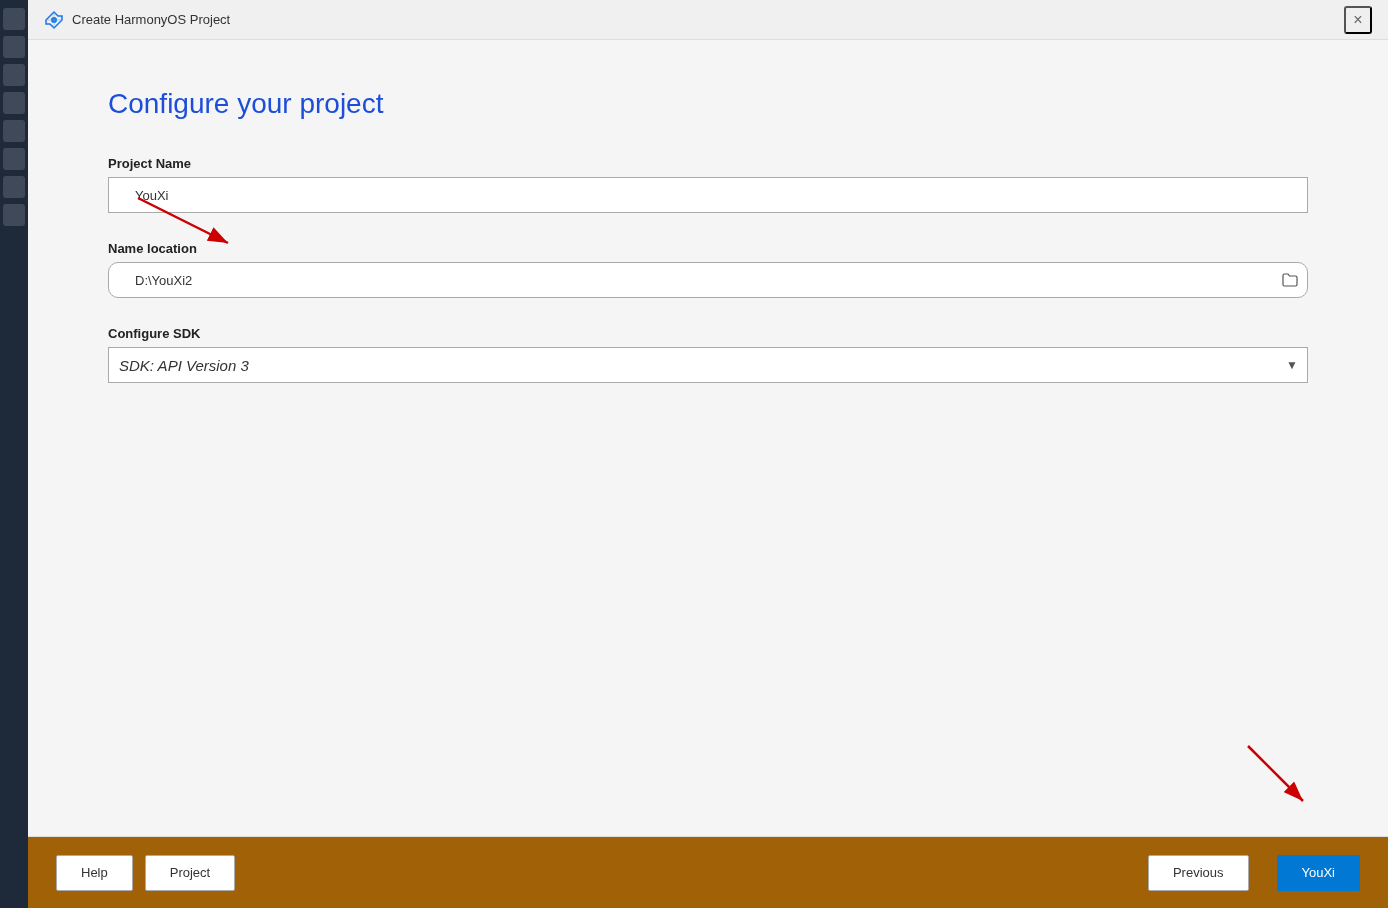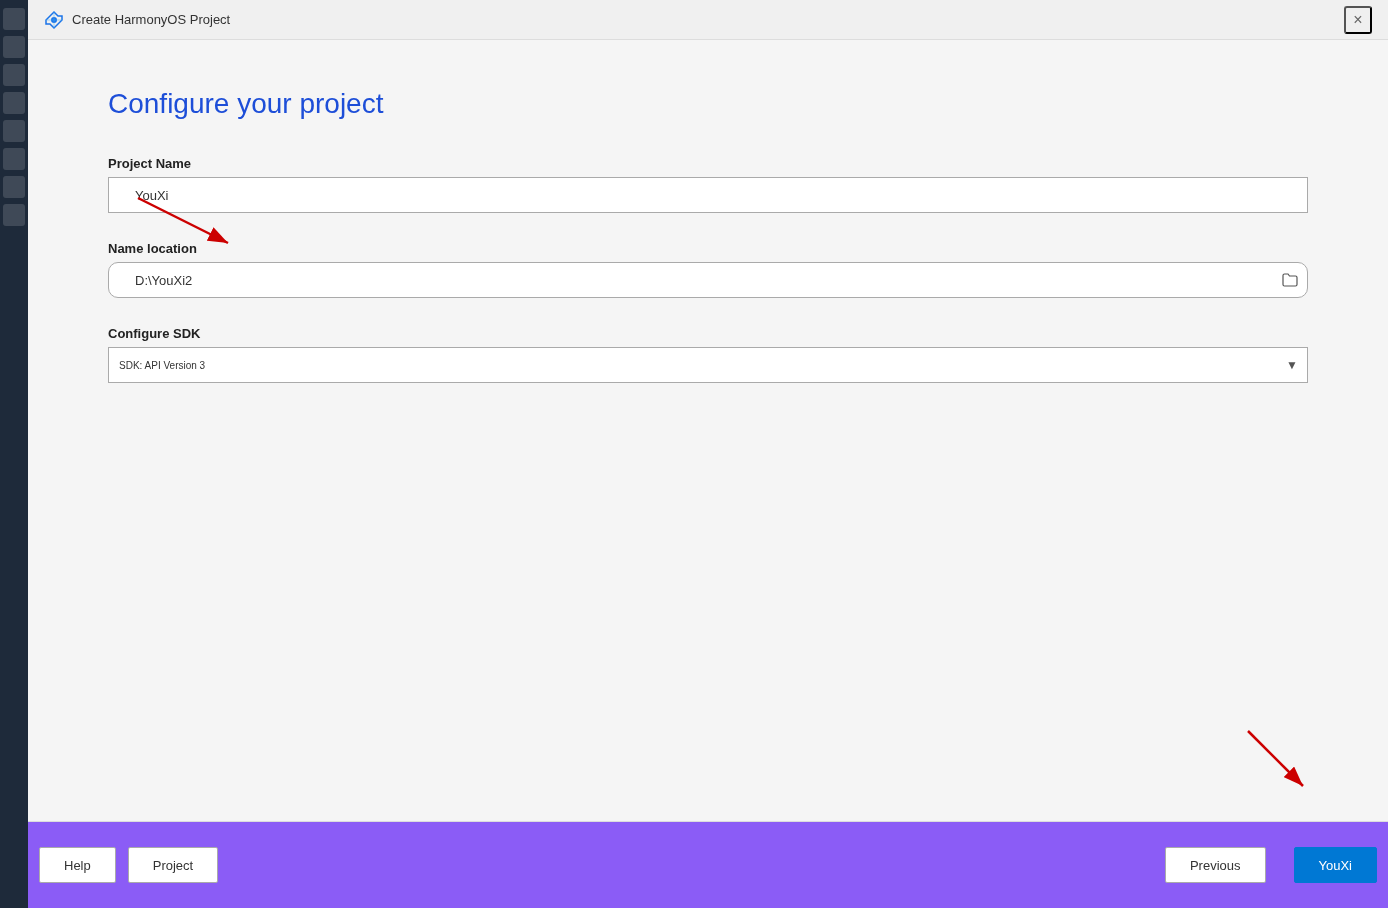--- a/index.html
+++ b/index.html
@@ -155,46 +155,47 @@
     .select-wrapper {
       position: relative;
     }
 
     .field-select {
       width: 100%;
       height: 36px;
       border: 1px solid #aaa;
       background: white;
       padding: 0 10px;
-      font-size: 10px;
+      font-size: 15px;
       color: #333;
       appearance: none;
       -webkit-appearance: none;
       outline: none;
       cursor: pointer;
+      font-style: italic;
     }
 
     .select-arrow {
       position: absolute;
       right: 10px;
       top: 50%;
       transform: translateY(-50%);
       pointer-events: none;
       color: #555;
       font-size: 12px;
     }
 
     .dialog-footer {
-      height: 87px;
-      background: #8b5cf6;
+      height: 72px;
+      background: #a16207;
       border-top: 1px solid #ddd;
       display: flex;
       align-items: center;
       justify-content: space-between;
-      padding: 0 11px;
+      padding: 0 28px;
       flex-shrink: 0;
     }
 
     .footer-left {
       display: flex;
       gap: 12px;
     }
 
     .footer-right {
       display: flex;

